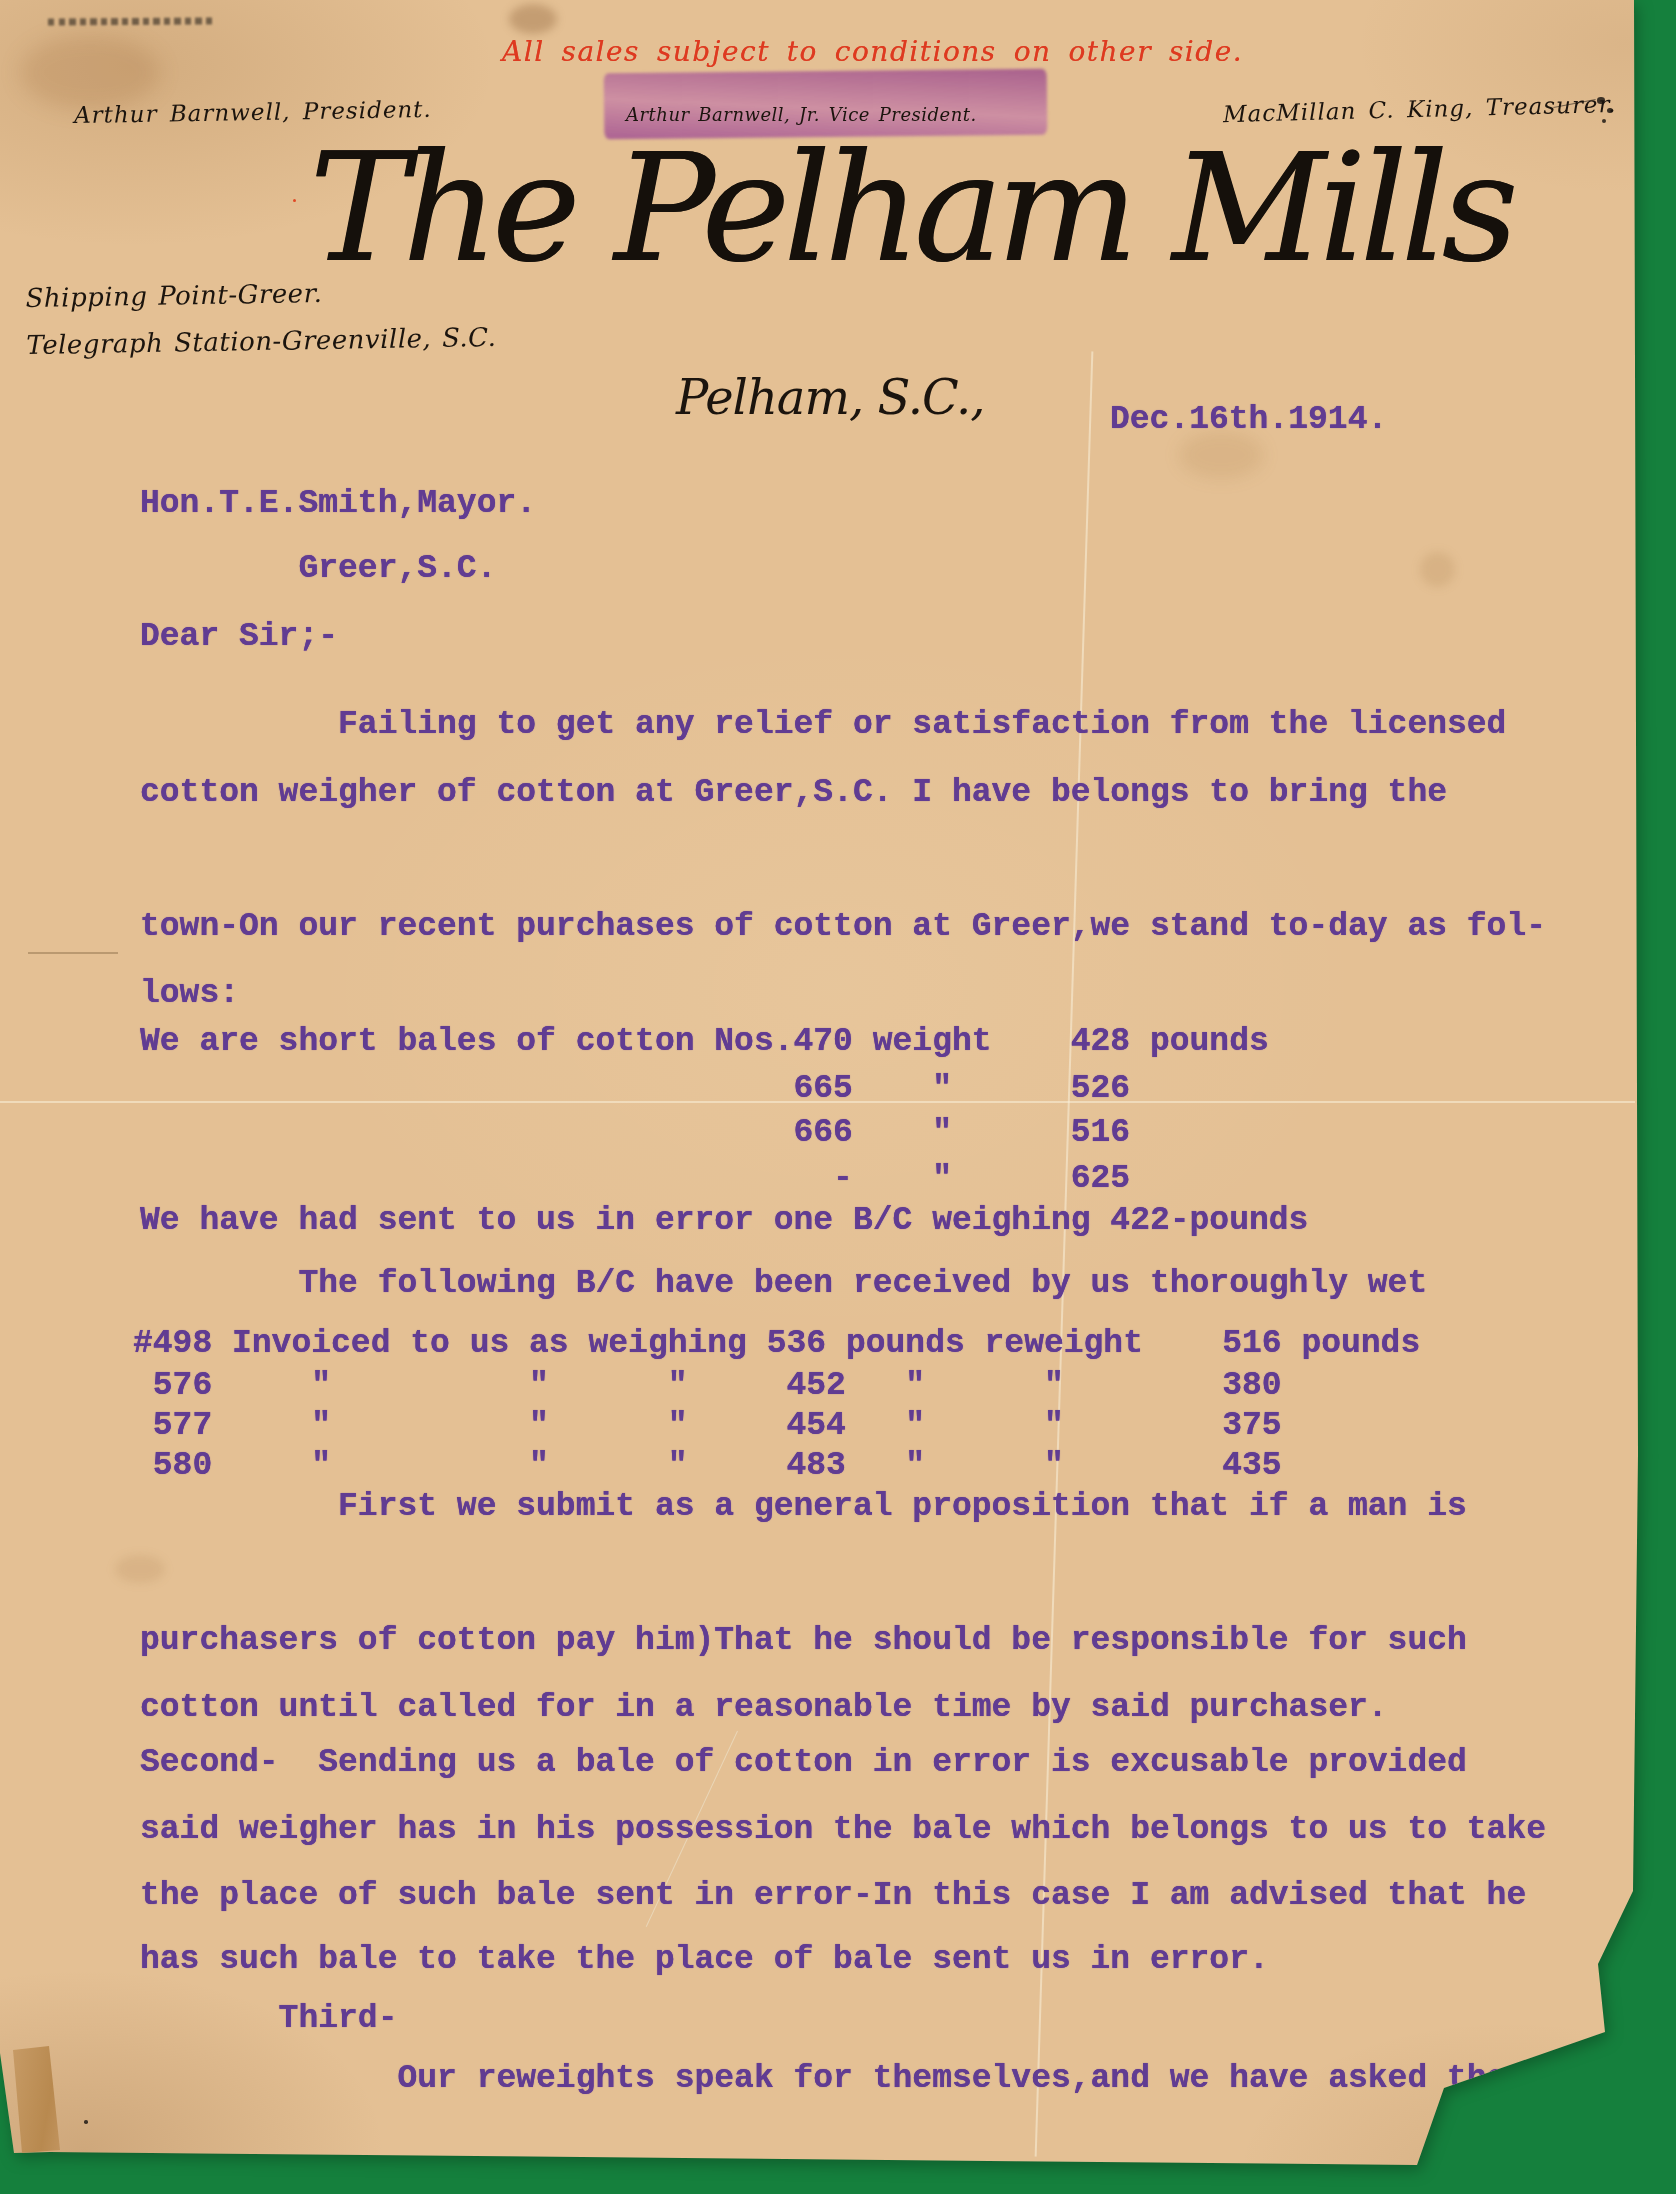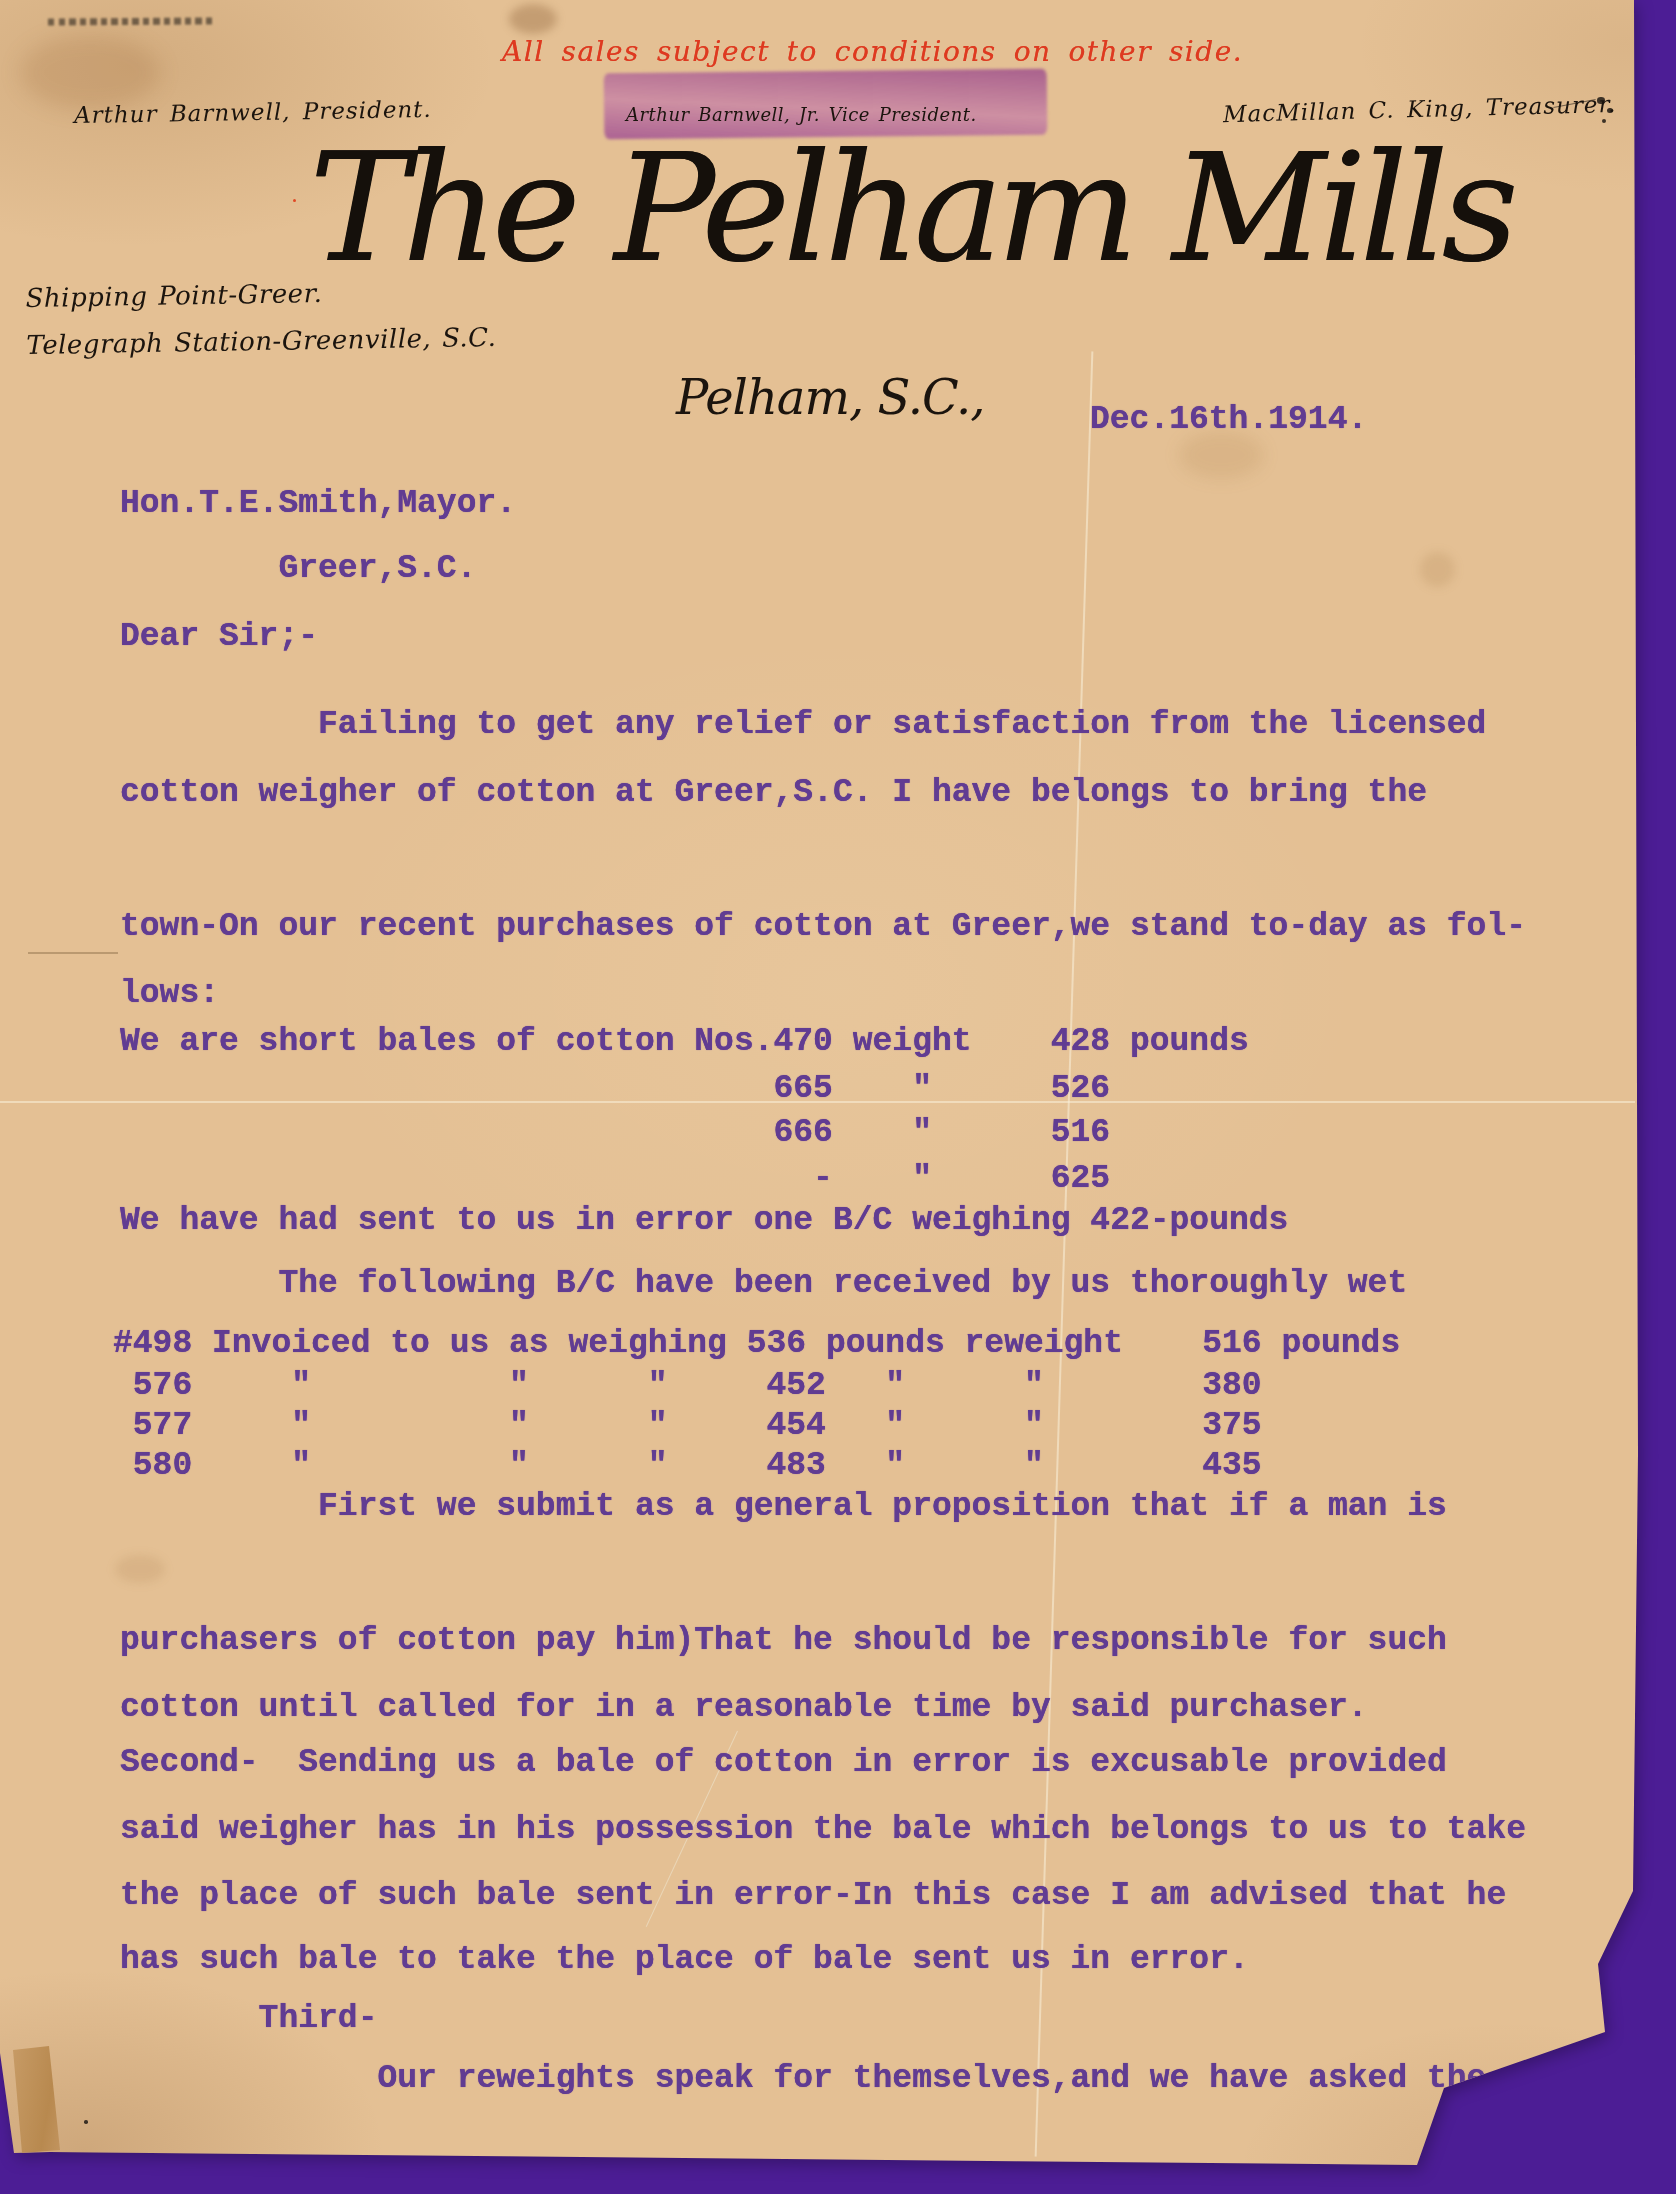--- a/index.html
+++ b/index.html
@@ -1,16 +1,16 @@
 <!DOCTYPE html>
 <html style="font-size:8px"><head>
 <meta charset="utf-8">
 <style>
   html,body{margin:0;padding:0;width:1677px;height:2194px;background:#ffffff;overflow:hidden;}
-  .scan{position:absolute;inset:0;background:#4c1d95;}
+  .scan{position:absolute;inset:0;background:#15803d;}
   .paper-wrap{position:absolute;inset:0;filter:drop-shadow(3px 5px 8px rgba(0,0,0,.28));}
   .paper{
     position:absolute;inset:0;
     clip-path:polygon(0px 0px,1634px 0px,1638px 1455px,1633px 1891px,1598px 1964px,1605px 2032px,1444px 2088px,1417px 2165px,50px 2152px,14px 2153px,0px 2053px);
     background:
       radial-gradient(602px 301px at 8% 3%, rgba(133,84,33,.18), transparent 60%),
       radial-gradient(451px 251px at 97% 2%, rgba(133,84,33,.10), transparent 60%),
       radial-gradient(752px 502px at 50% 45%, rgba(255,238,205,.12), transparent 70%),
       radial-gradient(502px 301px at 5% 98%, rgba(120,70,25,.20), transparent 60%),
       radial-gradient(451px 251px at 90% 99%, rgba(120,70,25,.12), transparent 60%),
@@ -39,21 +39,21 @@
   .officer3{left:1223px;top:96px;font-size:23px;letter-spacing:1px;word-spacing:4px;transform:rotate(-1.5deg);}
   .smear{position:absolute;left:604px;top:71px;width:443px;height:66px;z-index:2;
     background:linear-gradient(3deg,rgba(156,72,146,.78),rgba(189,108,172,.58) 45%,rgba(148,64,138,.74));
     border-radius:5px/8px;filter:blur(1.5px);transform:rotate(-.6deg);}
   .company{left:309px;top:121px;font-size:150px;letter-spacing:-7px;color:#15100b;text-shadow:0.5px 0 0 #15100b;}
   .locblock{left:26px;top:271px;font-size:26px;line-height:47px;letter-spacing:0.5px;word-spacing:2px;transform:rotate(-1deg);}
   .prodblock{left:1327px;top:227px;font-size:26px;line-height:39px;letter-spacing:0.5px;}
   .place{left:676px;top:369px;font-size:48px;letter-spacing:-1px;}
   .typed{position:absolute;font-family:"Liberation Mono",monospace;font-weight:700;font-size:33px;line-height:33px;
     color:#5c3792;white-space:pre;opacity:.96;
-    text-shadow:0 0 1.5px rgba(92,55,146,.42),0 0 0.5px rgba(92,55,146,.9);}
+    text-shadow:0 0 1.5px rgba(92,55,146,.42),0 0 0.5px rgba(92,55,146,.9);margin-left:20px;}
   .blk{position:static;}
 </style>
 </head>
 <body>
 
 <div class="scan">
   <div class="paper-wrap">
     <div class="paper">
 
       <div class="imprint"></div>

